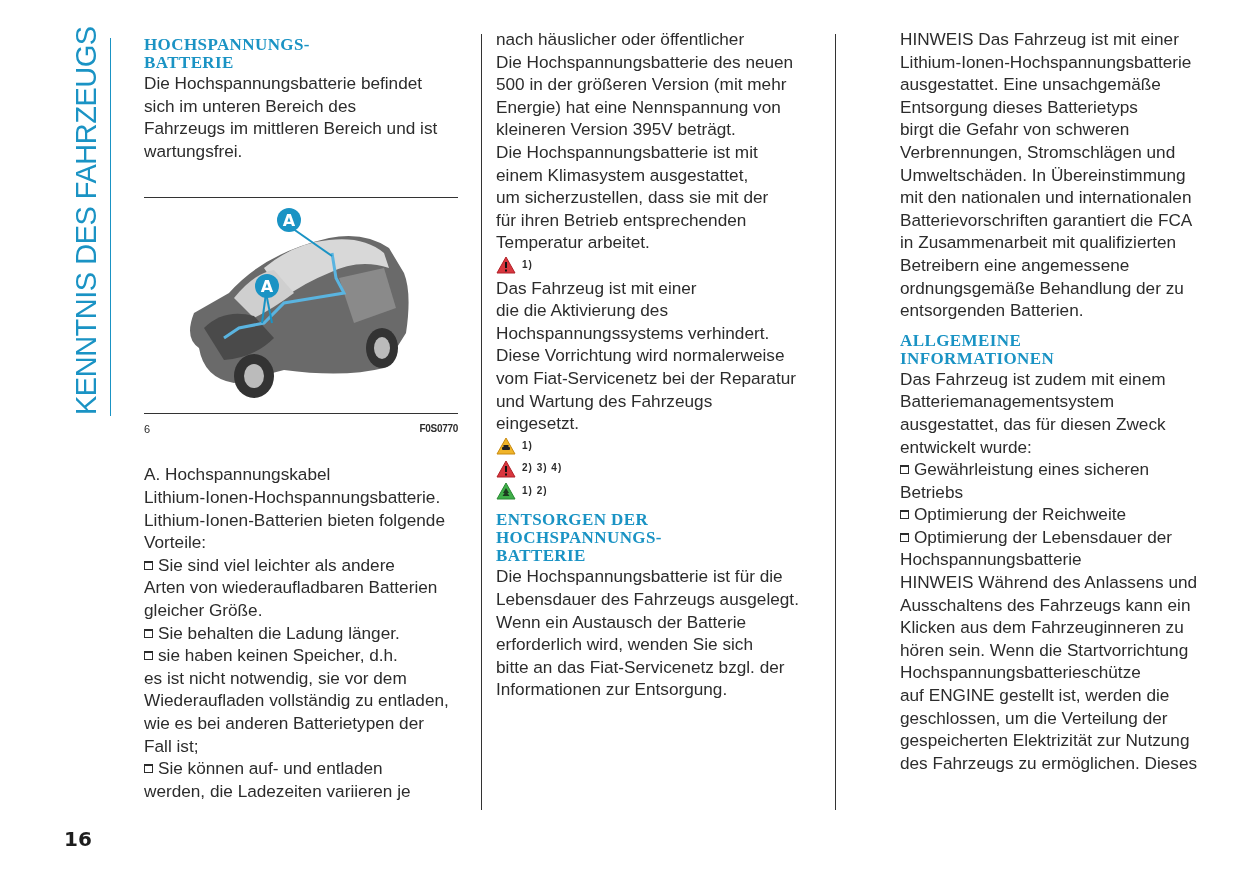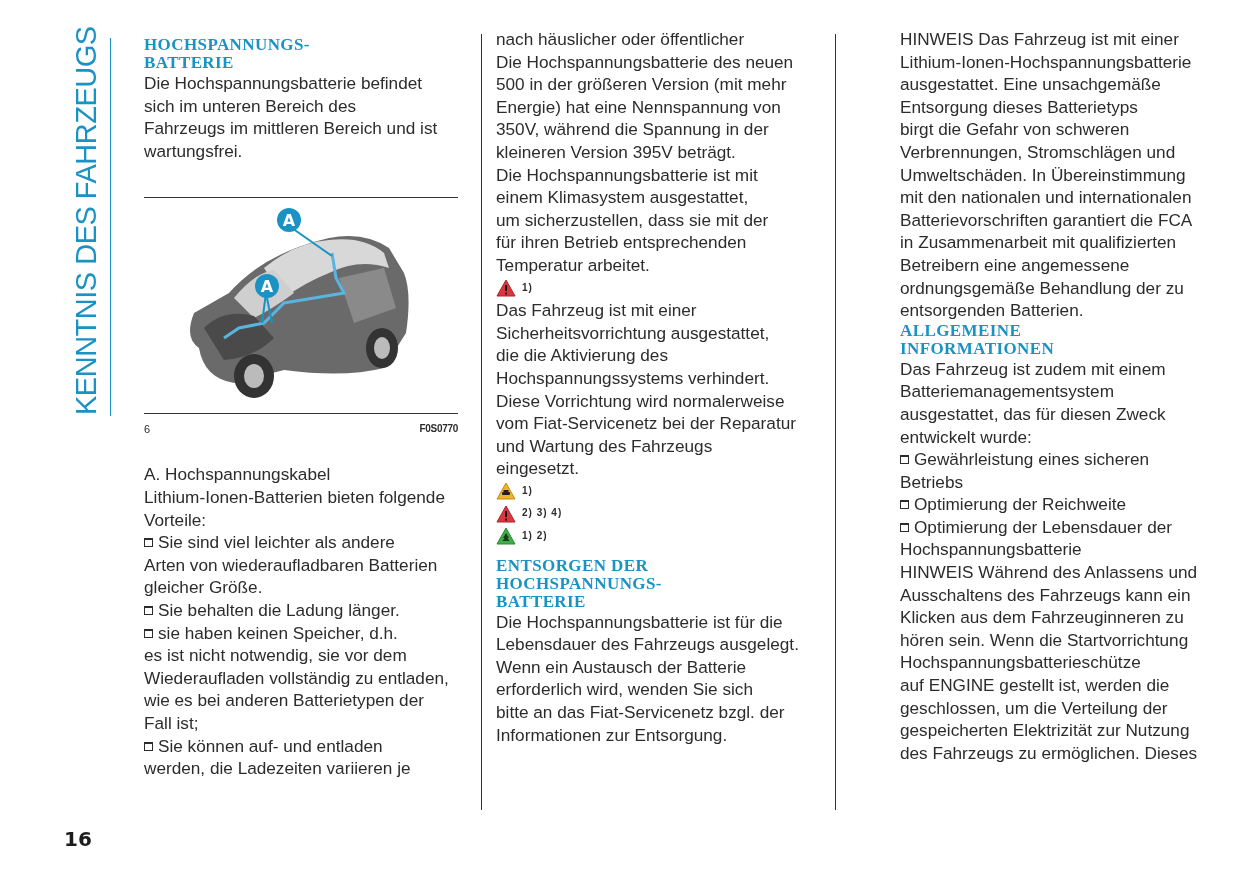--- a/index.html
+++ b/index.html
@@ -94,20 +94,21 @@
     </div>
     <div class="fig-bot"></div>
     <div class="fig-caption">
       <span>6</span>
       <span class="fig-code">F0S0770</span>
     </div>
   </div>
 
   <div style="margin-top:27px">
     <span style="display:block">A. Hochspannungskabel</span>
+    <span style="display:block">Lithium-Ionen-Hochspannungsbatterie.</span>
     <span style="display:block">Lithium-Ionen-Batterien bieten folgende</span>
     <span style="display:block">Vorteile:</span>
   </div>
   <div>
     <div>
       <span class="bullet" style="display:block">Sie sind viel leichter als andere</span>
       <span style="display:block">Arten von wiederaufladbaren Batterien</span>
       <span style="display:block">gleicher Größe.</span>
     </div>
     <div>
@@ -126,39 +127,37 @@
     </div>
   </div>
 </div>
 
 <div class="col col2">
   <div>
     <span style="display:block">nach häuslicher oder öffentlicher</span>
     <span style="display:block">Die Hochspannungsbatterie des neuen</span>
     <span style="display:block">500 in der größeren Version (mit mehr</span>
     <span style="display:block">Energie) hat eine Nennspannung von</span>
-    <span style="display:block">350V, während die Spannung in der</span>
     <span style="display:block">kleineren Version 395V beträgt.</span>
     <span style="display:block">Die Hochspannungsbatterie ist mit</span>
     <span style="display:block">einem Klimasystem ausgestattet,</span>
     <span style="display:block">um sicherzustellen, dass sie mit der</span>
     <span style="display:block">für ihren Betrieb entsprechenden</span>
     <span style="display:block">Temperatur arbeitet.</span>
   </div>
   <div class="warn-row">
     <svg viewBox="0 0 20 18">
         <path d="M10 1 L19 17 L1 17 Z" fill="#d9363e" stroke="#b02028" stroke-width="1"></path>
         <rect x="9" y="6" width="2" height="6" fill="#111"></rect>
         <rect x="9" y="13.5" width="2" height="2" fill="#111"></rect>
       </svg>
     <span class="refs">1)</span>
   </div>
   <div>
     <span style="display:block">Das Fahrzeug ist mit einer</span>
-    <span style="display:block">Sicherheitsvorrichtung ausgestattet,</span>
     <span style="display:block">die die Aktivierung des</span>
     <span style="display:block">Hochspannungssystems verhindert.</span>
     <span style="display:block">Diese Vorrichtung wird normalerweise</span>
     <span style="display:block">vom Fiat-Servicenetz bei der Reparatur</span>
     <span style="display:block">und Wartung des Fahrzeugs</span>
     <span style="display:block">eingesetzt.</span>
   </div>
   <div class="warn-row">
     <svg viewBox="0 0 20 18">
         <path d="M10 1 L19 17 L1 17 Z" fill="#f0b429" stroke="#c88a10" stroke-width="1"></path>
@@ -206,21 +205,21 @@
     <span style="display:block">birgt die Gefahr von schweren</span>
     <span style="display:block">Verbrennungen, Stromschlägen und</span>
     <span style="display:block">Umweltschäden. In Übereinstimmung</span>
     <span style="display:block">mit den nationalen und internationalen</span>
     <span style="display:block">Batterievorschriften garantiert die FCA</span>
     <span style="display:block">in Zusammenarbeit mit qualifizierten</span>
     <span style="display:block">Betreibern eine angemessene</span>
     <span style="display:block">ordnungsgemäße Behandlung der zu</span>
     <span style="display:block">entsorgenden Batterien.</span>
   </div>
-  <h2 class="heading" style="">
+  <h2 class="heading" style="margin-top:10px">
     <span>ALLGEMEINE</span>
     <span>INFORMATIONEN</span>
   </h2>
   <div>
     <span style="display:block">Das Fahrzeug ist zudem mit einem</span>
     <span style="display:block">Batteriemanagementsystem</span>
     <span style="display:block">ausgestattet, das für diesen Zweck</span>
     <span style="display:block">entwickelt wurde:</span>
   </div>
   <div>

